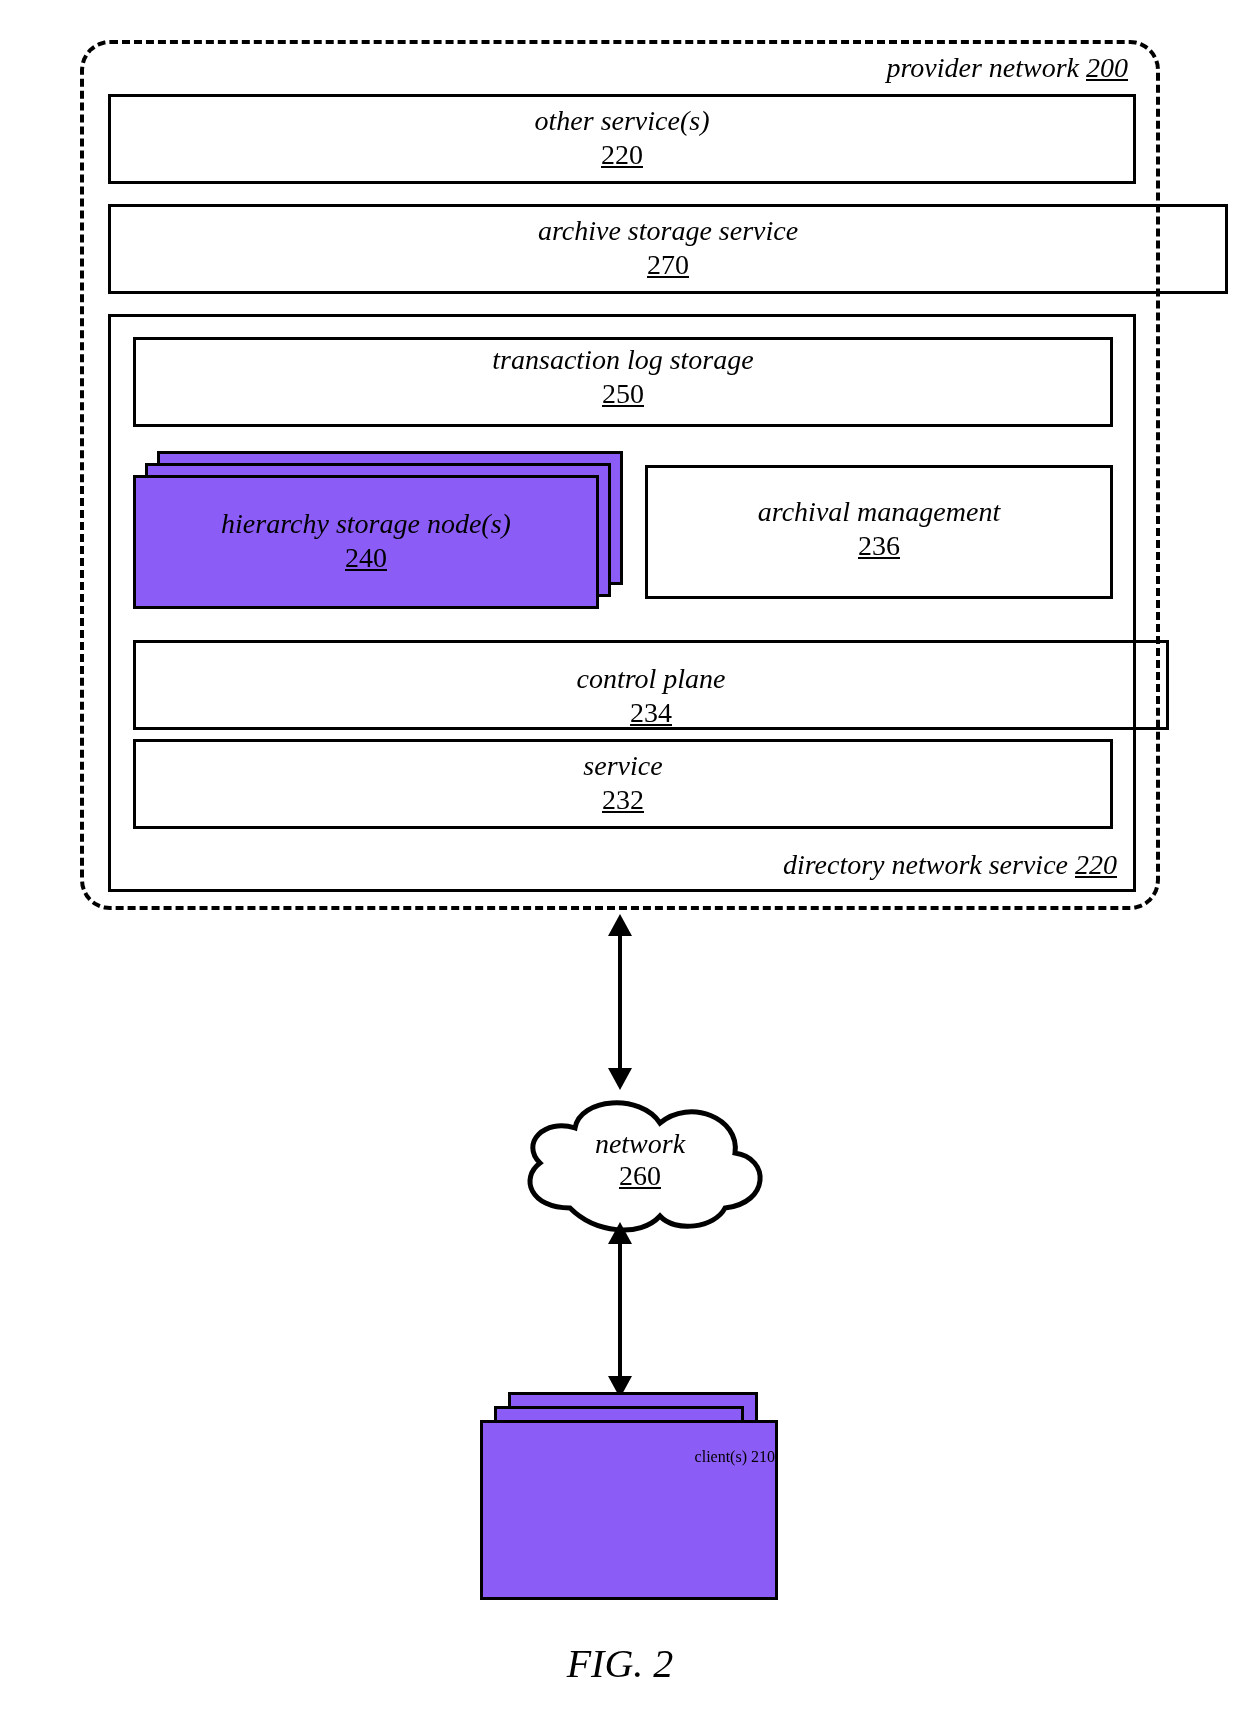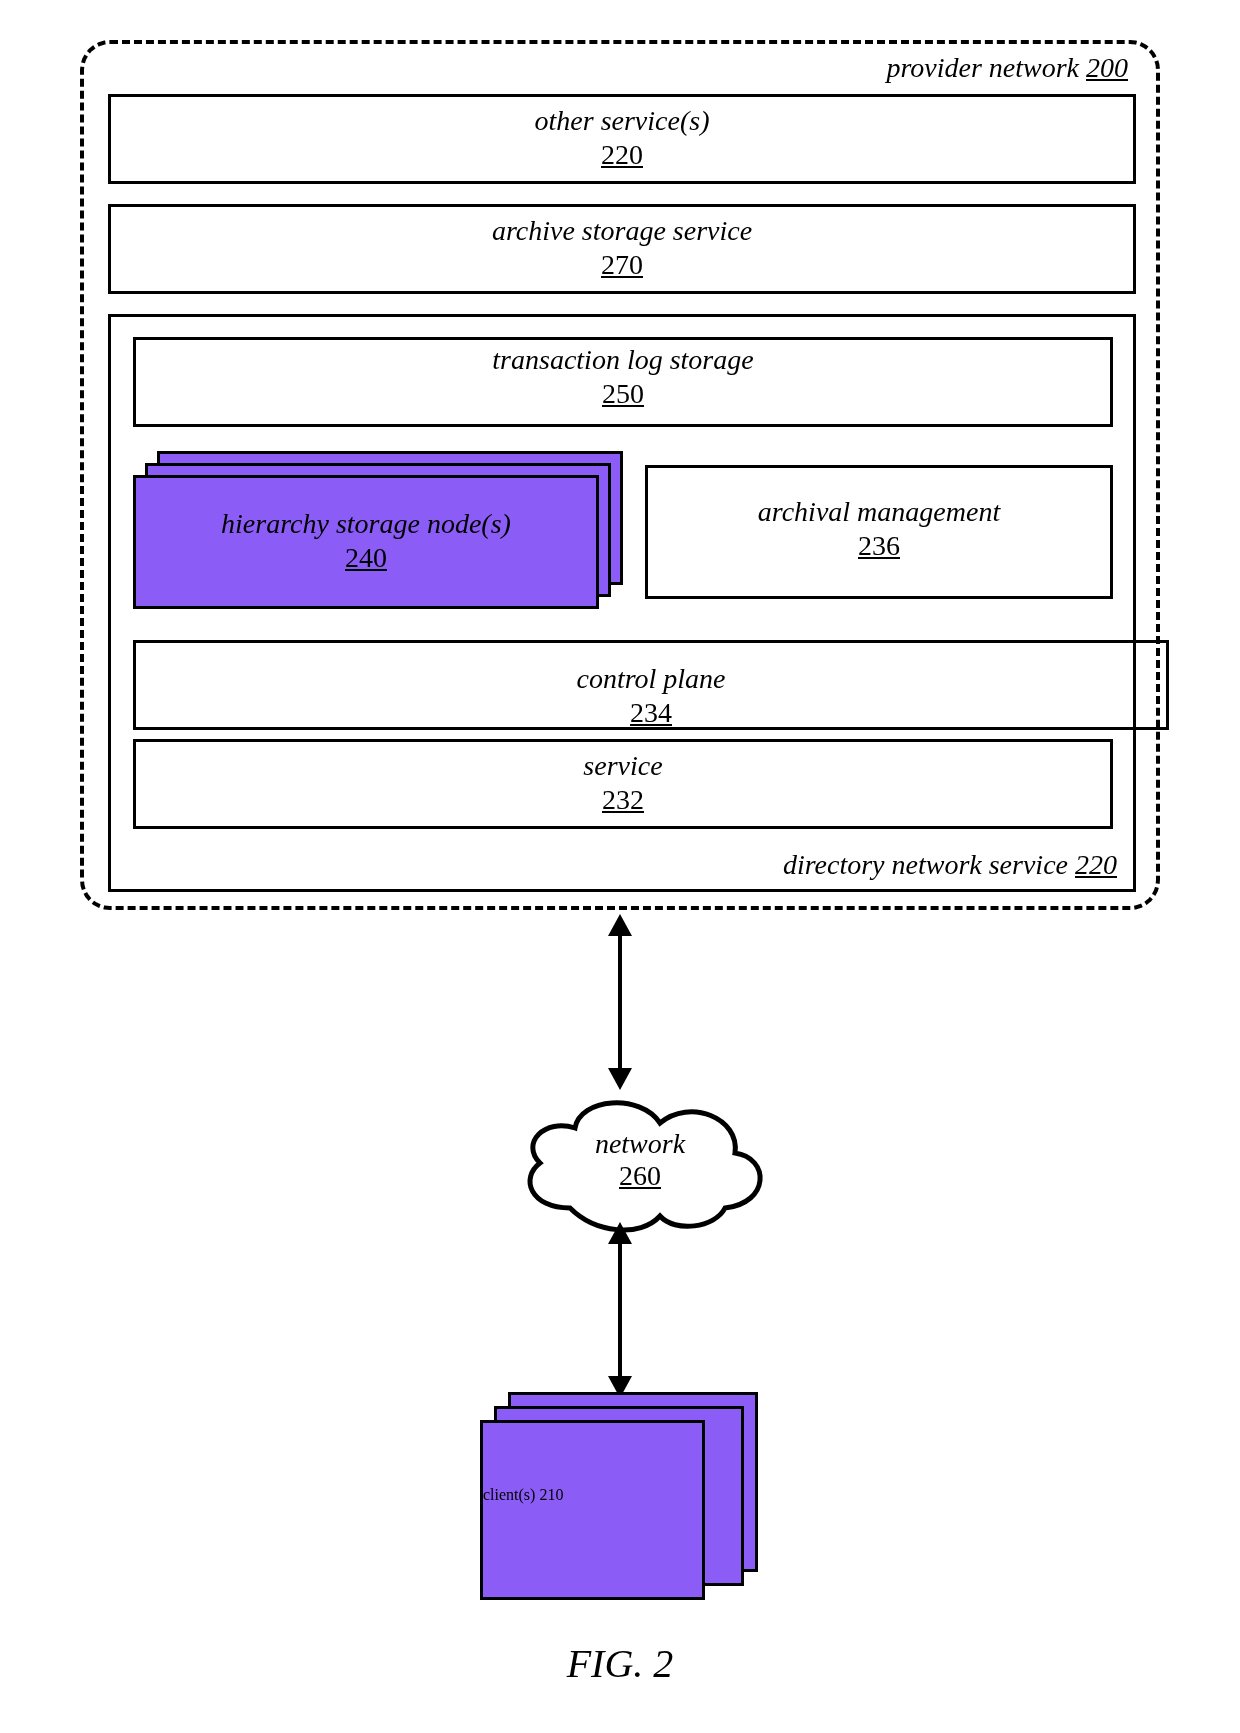--- a/index.html
+++ b/index.html
@@ -51,21 +51,21 @@
     display: inline-block;
     margin-top: 2px;
   }
   .other-svc {
     left: 24px; top: 50px;
     width: 1028px; height: 90px;
     padding-top: 8px;
   }
   .archive-svc {
     left: 24px; top: 160px;
-    width: 1028px; height: 90px;
+    width: 1120px; height: 90px;
     padding-top: 8px;
     font-family: Liberation Serif, serif;
   }
   .dir-svc {
     left: 24px; top: 270px;
     width: 1028px; height: 578px;
   }
   .dir-label {
     position: absolute;
     right: 16px;
@@ -143,21 +143,21 @@
   }
   .cloud-label .num { text-decoration: underline; display:block; font-style:normal;}
 
   .client-stack {
     position: absolute;
     left: 480px; top: 1392px;
     width: 290px; height: 210px;
   }
   .cc1 { left: 28px; top: 0;  width: 250px; height: 180px; }
   .cc2 { left: 14px; top: 14px; width: 250px; height: 180px; }
-  .cc3 { left: 0;  top: 28px; width: 225px; height: 180px; text-align:left; padding-top: 63px;}
+  .cc3 { left: 0;  top: 28px; width: 298px; height: 180px; text-align:right; padding-top: 25px;}
 
   .fig-caption {
     position: absolute;
     left: 0; width: 1240px;
     top: 1640px;
     text-align: center;
     font-style: italic;
     font-size: 40px;
   }
 </style>

